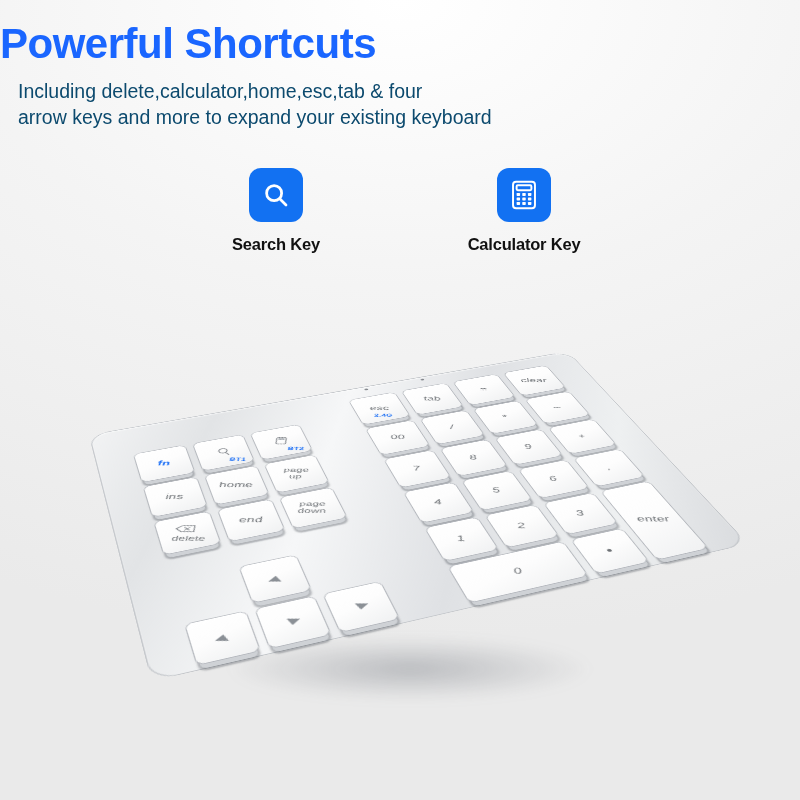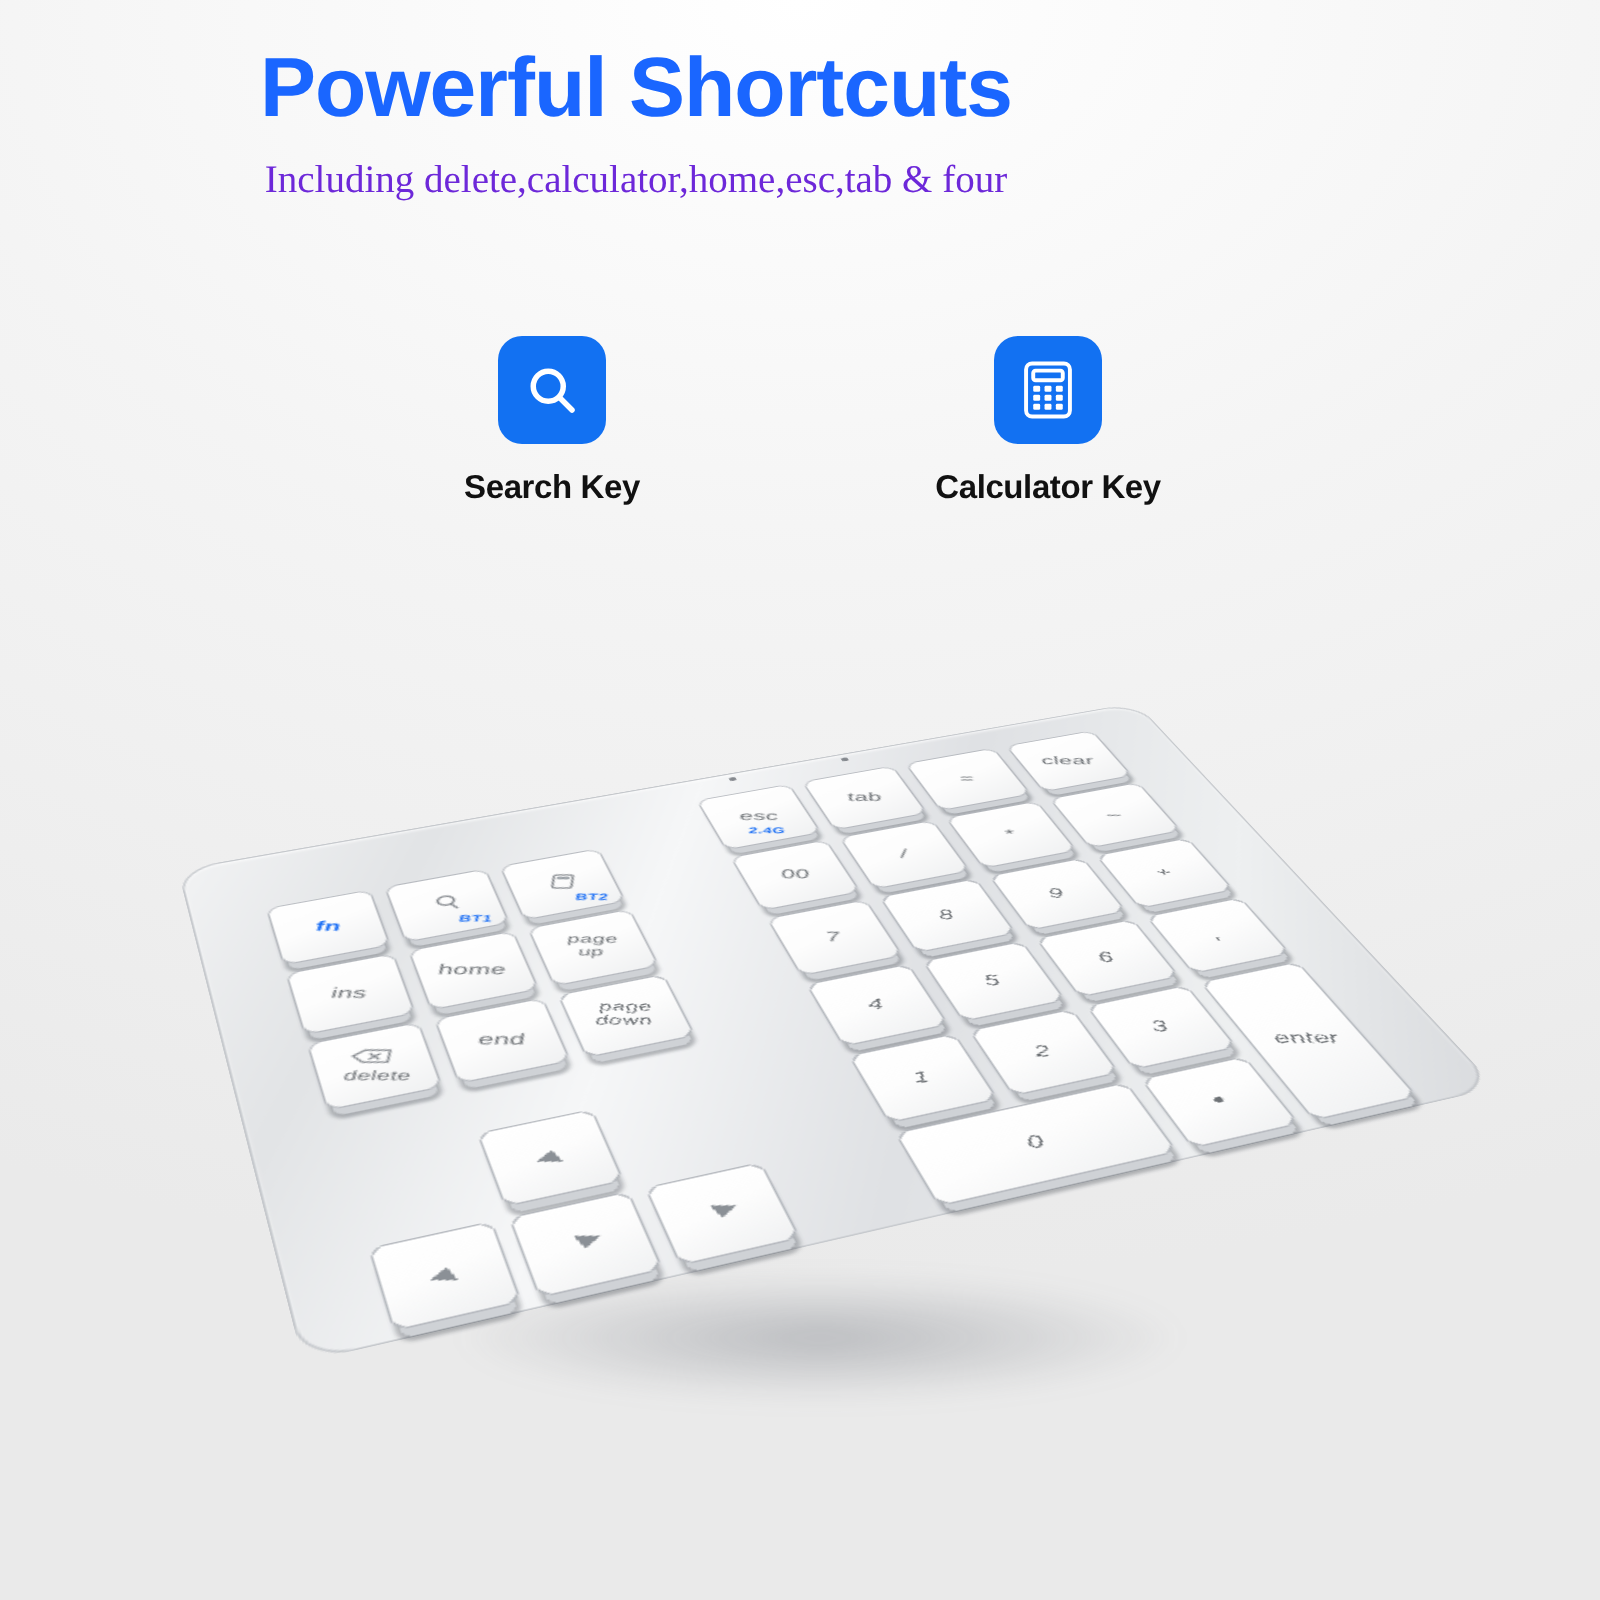--- a/index.html
+++ b/index.html
@@ -6,29 +6,29 @@
   body{
     width:800px;height:800px;overflow:hidden;
     font-family:"Liberation Sans","DejaVu Sans",sans-serif;
     background:
       radial-gradient(120% 80% at 50% 0%, #ffffff 0%, #f4f4f4 45%, #eaeaea 100%);
   }
   .stage{position:relative;width:800px;height:800px;}
 
   
   .headline{
-    position:absolute;top:22px;left:0;width:636px;text-align:center;
+    position:absolute;top:22px;left:0;width:636px;
   }
   .title{
     font-size:42px;font-weight:bold;letter-spacing:-0.5px;
     color:#1a66ff;line-height:1.05;margin:0;
   }
   .subtitle{
     margin:12px auto 0;width:600px;
-    font-size:19.5px;font-weight:500;color:#6d28d9;line-height:1.35;font-family:Liberation Serif, serif;
+    font-size:19.5px;font-weight:500;color:#0c4a6e;line-height:1.35;
   }
   .subtitle span{display:block;}
 
   
   .features{
     position:absolute;top:168px;left:0;width:800px;
     display:flex;justify-content:center;gap:118px;
   }
   .feature{width:130px;text-align:center;}
   .ficon{
@@ -116,20 +116,21 @@
 </style>
 </head>
 <body>
 
 <div class="stage">
 
   <div class="headline">
     <h1 class="title">Powerful Shortcuts</h1>
     <div class="subtitle">
       <span>Including delete,calculator,home,esc,tab &amp; four</span>
+      <span>arrow keys and more to expand your existing keyboard</span>
     </div>
   </div>
 
   <div class="features">
 
     <div class="feature">
       <div class="ficon">
         <span>
           <svg width="30" height="30" viewBox="0 0 24 24" fill="none" stroke="#ffffff" stroke-width="2.2" stroke-linecap="round">
             <circle cx="10.5" cy="10.5" r="6"></circle>

